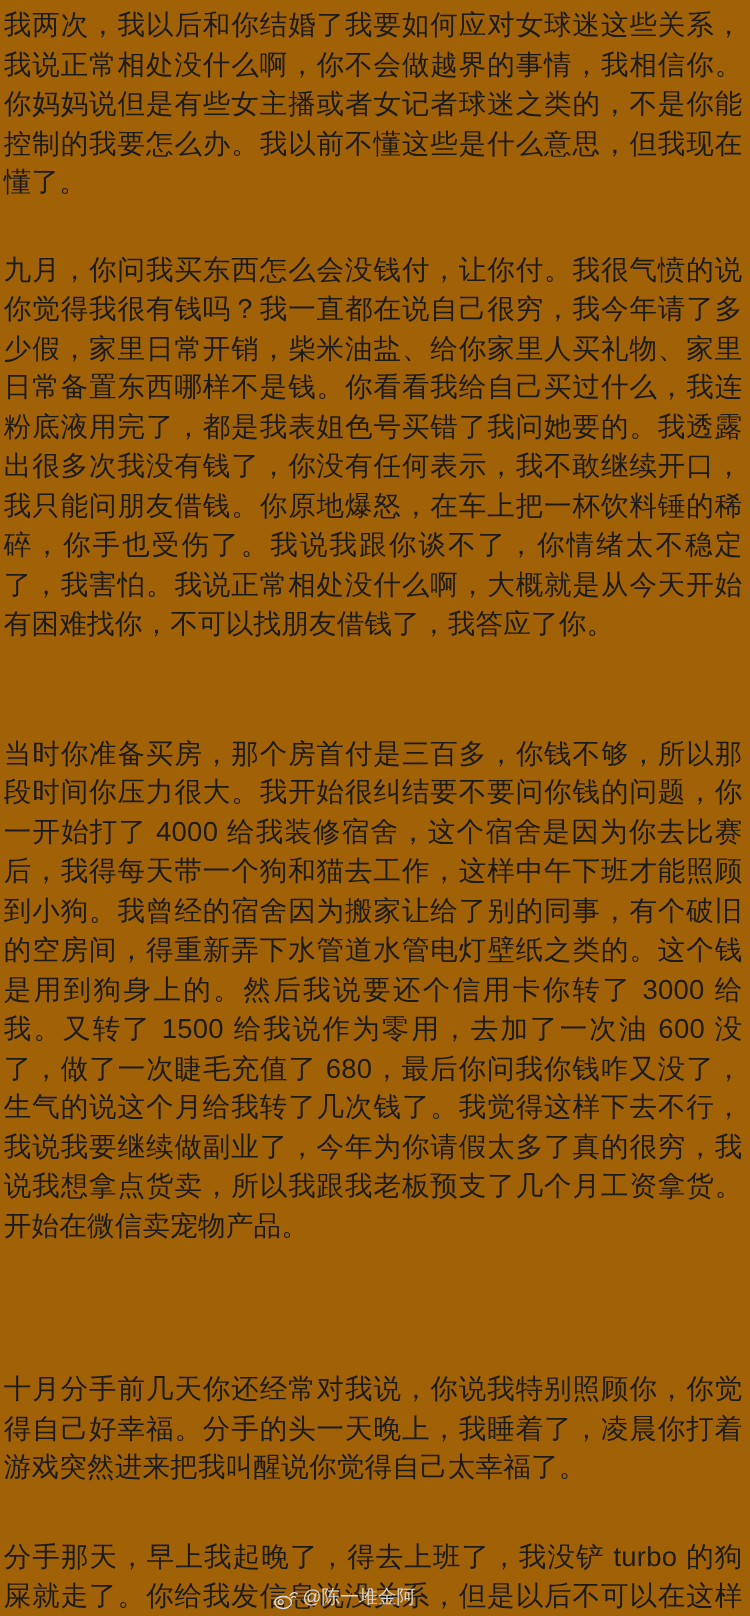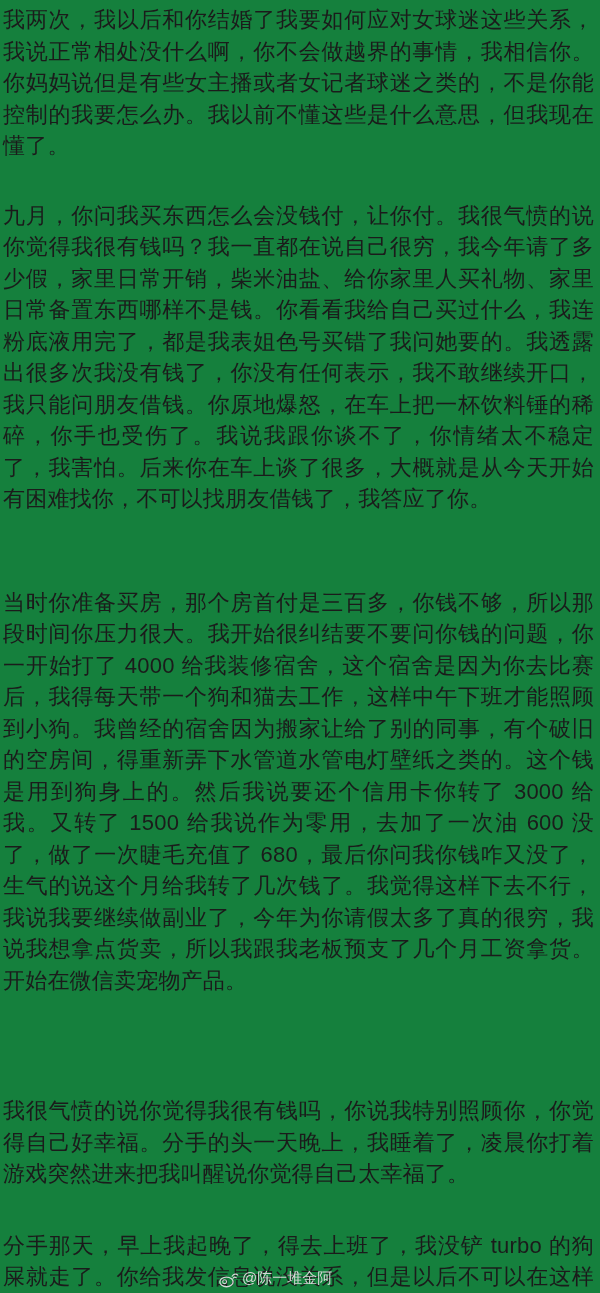--- a/index.html
+++ b/index.html
@@ -7,21 +7,21 @@
     padding: 0;
     background: #ffffff;
     width: 600px;
     height: 1293px;
     overflow: hidden;
   }
   .page {
     position: relative;
     width: 600px;
     height: 1293px;
-    background: #15803d;
+    background: #a16207;
     font-family: "Liberation Sans", "DejaVu Sans", sans-serif;
   }
   .article {
     position: absolute;
     top: 0;
     left: 0;
     width: 596px;
     padding: 4px 2px 0 3px;
     box-sizing: border-box;
     color: #1b1b1b;
@@ -56,23 +56,23 @@
     display: block;
   }
 </style>
 </head>
 <body>
 
 <div class="page">
 
   <main class="article">
     <p class="p1">我两次，我以后和你结婚了我要如何应对女球迷这些关系，我说正常相处没什么啊，你不会做越界的事情，我相信你。你妈妈说但是有些女主播或者女记者球迷之类的，不是你能控制的我要怎么办。我以前不懂这些是什么意思，但我现在懂了。</p>
-    <p class="p2">九月，你问我买东西怎么会没钱付，让你付。我很气愤的说你觉得我很有钱吗？我一直都在说自己很穷，我今年请了多少假，家里日常开销，柴米油盐、给你家里人买礼物、家里日常备置东西哪样不是钱。你看看我给自己买过什么，我连粉底液用完了，都是我表姐色号买错了我问她要的。我透露出很多次我没有钱了，你没有任何表示，我不敢继续开口，我只能问朋友借钱。你原地爆怒，在车上把一杯饮料锤的稀碎，你手也受伤了。我说我跟你谈不了，你情绪太不稳定了，我害怕。后来你在车上谈了很多，大概就是从今天开始有困难找你，不可以找朋友借钱了，我答应了你。</p>
+    <p class="p2">九月，你问我买东西怎么会没钱付，让你付。我很气愤的说你觉得我很有钱吗？我一直都在说自己很穷，我今年请了多少假，家里日常开销，柴米油盐、给你家里人买礼物、家里日常备置东西哪样不是钱。你看看我给自己买过什么，我连粉底液用完了，都是我表姐色号买错了我问她要的。我透露出很多次我没有钱了，你没有任何表示，我不敢继续开口，我只能问朋友借钱。你原地爆怒，在车上把一杯饮料锤的稀碎，你手也受伤了。我说我跟你谈不了，你情绪太不稳定了，我害怕。我说正常相处没什么啊，大概就是从今天开始有困难找你，不可以找朋友借钱了，我答应了你。</p>
     <p class="p3">当时你准备买房，那个房首付是三百多，你钱不够，所以那段时间你压力很大。我开始很纠结要不要问你钱的问题，你一开始打了 4000 给我装修宿舍，这个宿舍是因为你去比赛后，我得每天带一个狗和猫去工作，这样中午下班才能照顾到小狗。我曾经的宿舍因为搬家让给了别的同事，有个破旧的空房间，得重新弄下水管道水管电灯壁纸之类的。这个钱是用到狗身上的。然后我说要还个信用卡你转了 3000 给我。又转了 1500 给我说作为零用，去加了一次油 600 没了，做了一次睫毛充值了 680，最后你问我你钱咋又没了，生气的说这个月给我转了几次钱了。我觉得这样下去不行，我说我要继续做副业了，今年为你请假太多了真的很穷，我说我想拿点货卖，所以我跟我老板预支了几个月工资拿货。开始在微信卖宠物产品。</p>
-    <p class="p4">我很气愤的说你觉得我很有钱吗，你说我特别照顾你，你觉得自己好幸福。分手的头一天晚上，我睡着了，凌晨你打着游戏突然进来把我叫醒说你觉得自己太幸福了。</p>
+    <p class="p4">十月分手前几天你还经常对我说，你说我特别照顾你，你觉得自己好幸福。分手的头一天晚上，我睡着了，凌晨你打着游戏突然进来把我叫醒说你觉得自己太幸福了。</p>
     <p class="p5">分手那天，早上我起晚了，得去上班了，我没铲 turbo 的狗屎就走了。你给我发信息说没关系，但是以后不可以在这样了。我说以后不会了。但是中午你回到家，就发信息骂我，说我这点事情都做不好，我还有什么用之类的。我很生气觉得平时在你</p>
   </main>
 
   <div class="watermark">
     <span>
       <svg width="21" height="17" viewBox="0 0 26 21" fill="none">
         <ellipse cx="10.5" cy="13.5" rx="8.2" ry="6" stroke="#d9d9d9" stroke-width="1.6"></ellipse>
         <circle cx="8.2" cy="13.2" r="2.4" stroke="#d9d9d9" stroke-width="1.3"></circle>
         <path d="M17.5 6.5 C19.5 3.5, 22.5 3, 24.5 5" stroke="#d9d9d9" stroke-width="1.4" stroke-linecap="round"></path>
         <path d="M18.5 9 C19.8 7.5, 21.5 7.3, 22.8 8.4" stroke="#d9d9d9" stroke-width="1.3" stroke-linecap="round"></path>

